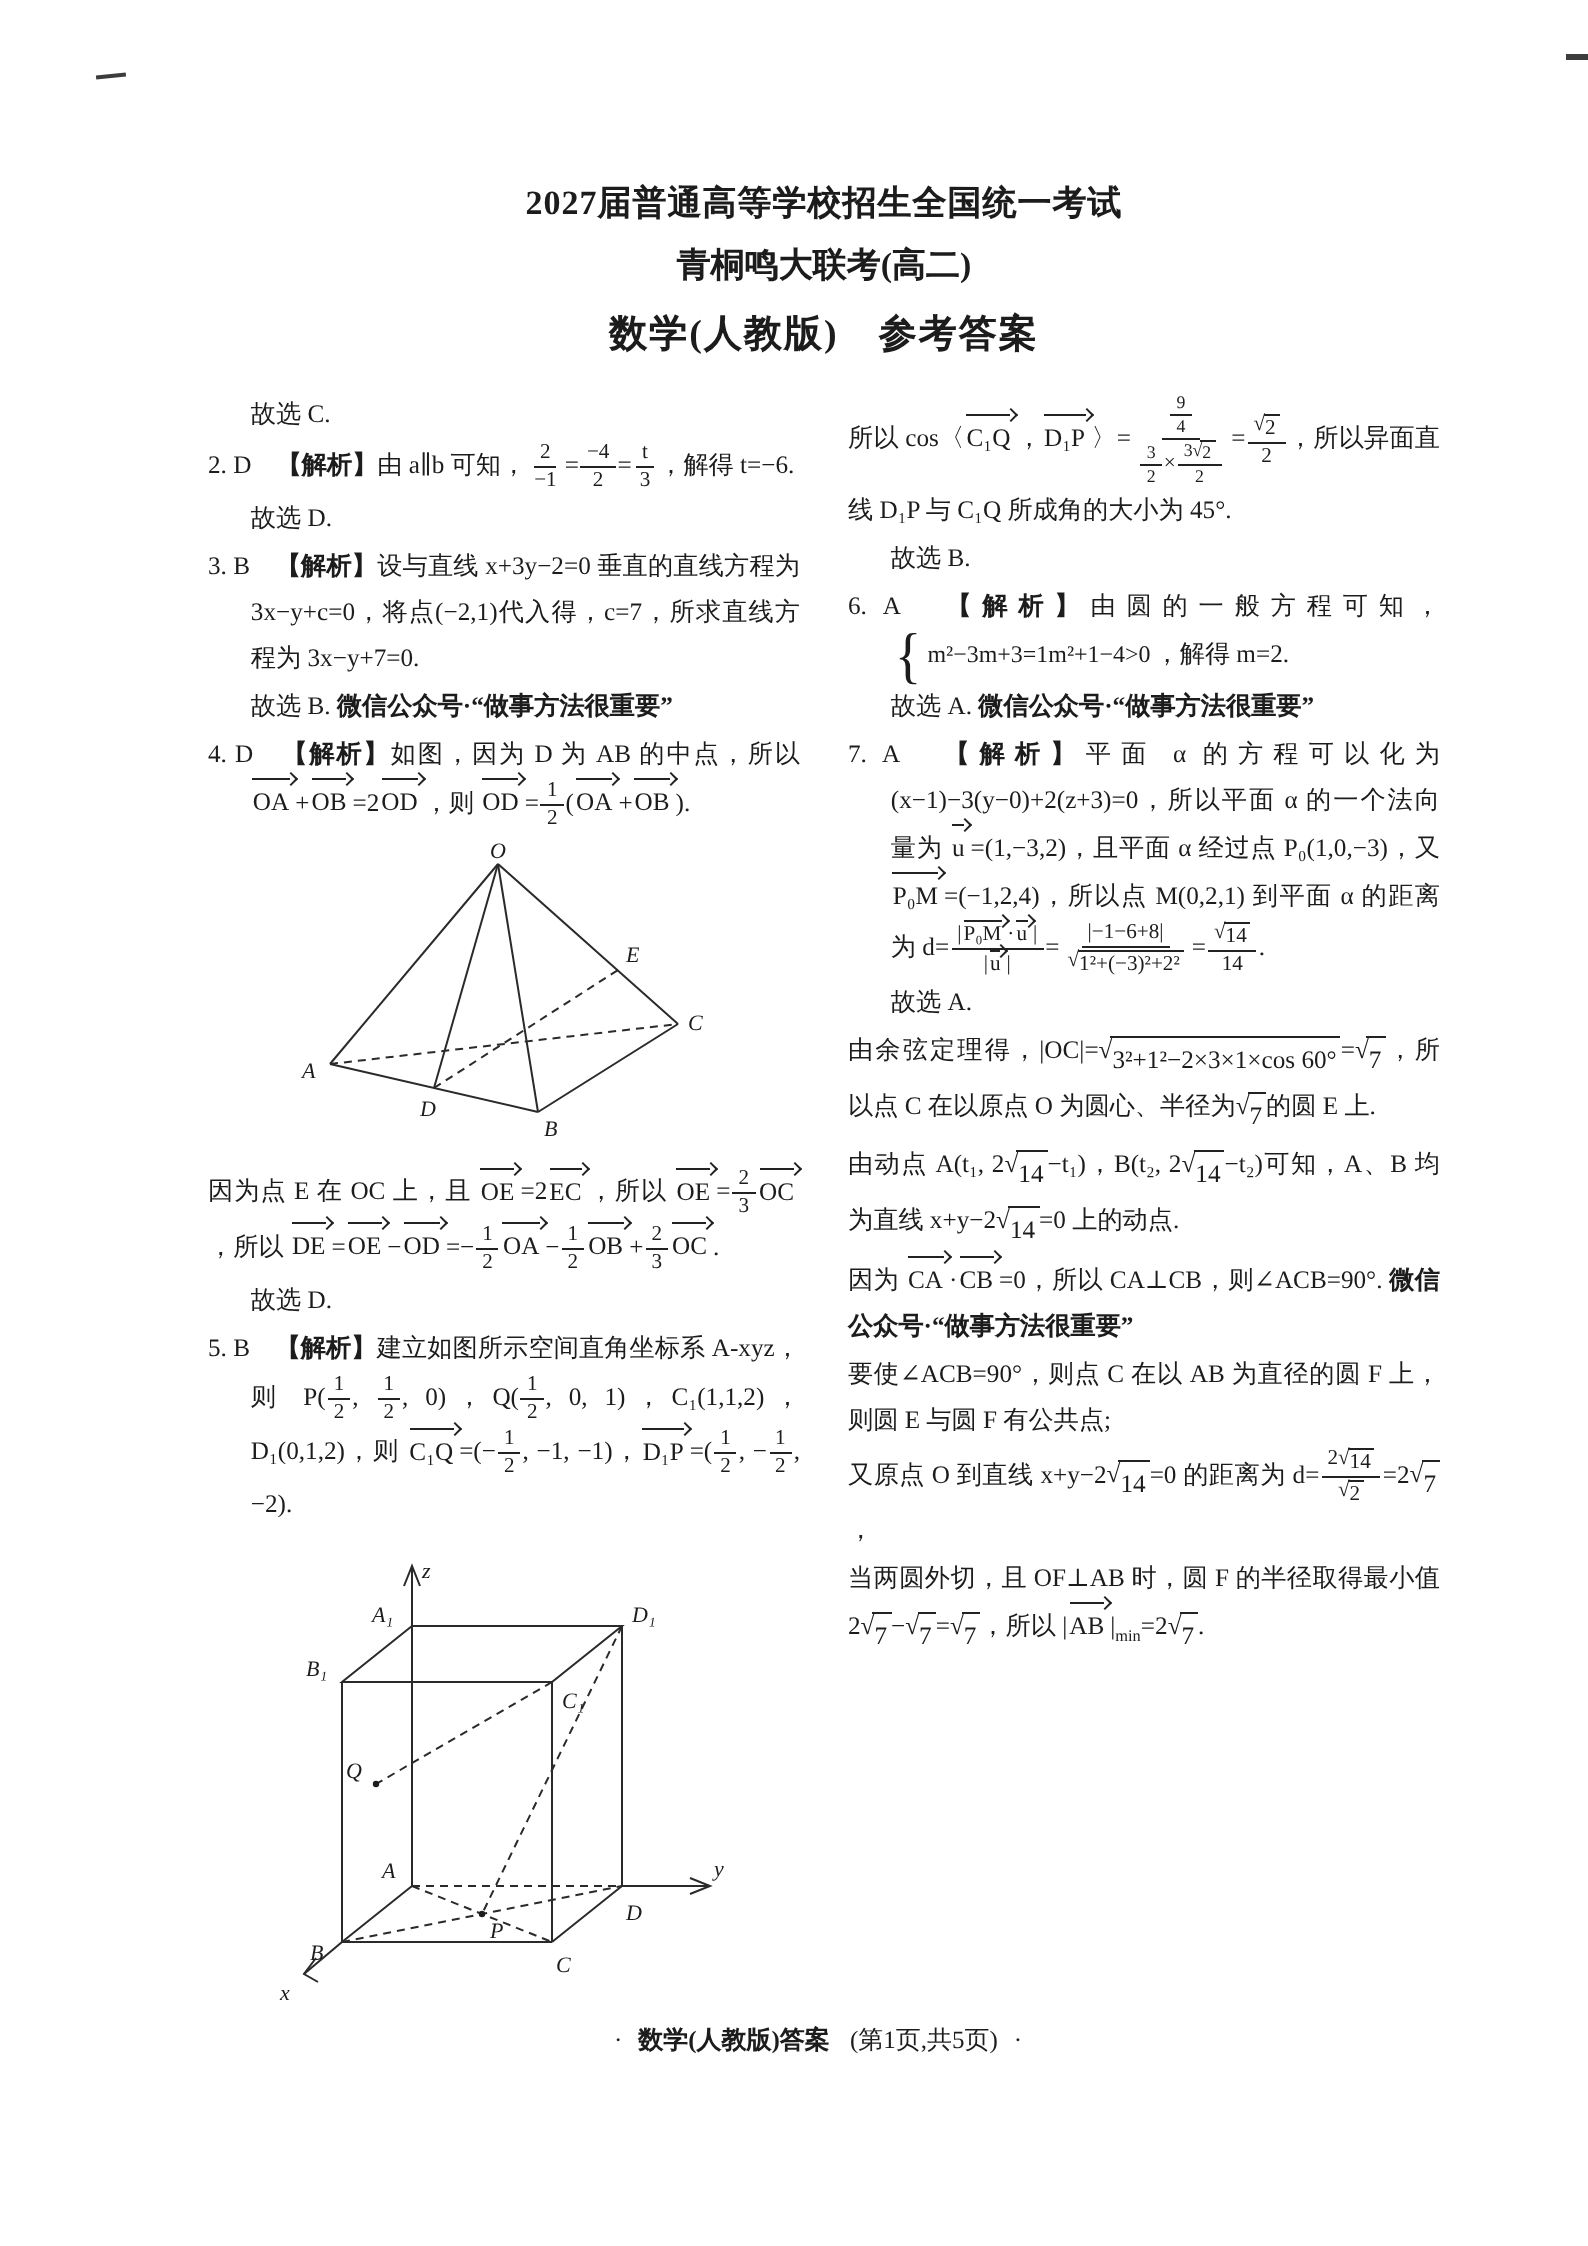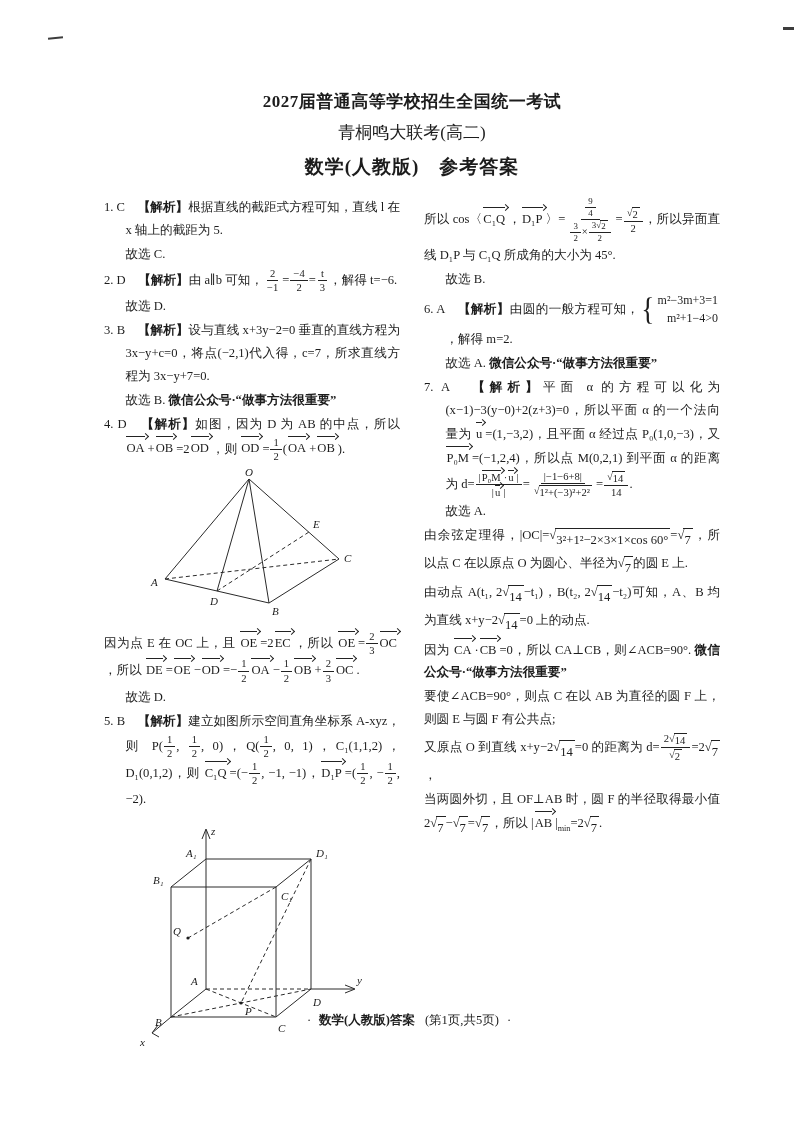--- a/index.html
+++ b/index.html
@@ -5,21 +5,21 @@
   *{margin:0;padding:0;box-sizing:border-box;}
   html,body{width:794px;background:#fff;}
   body{height:1123px;position:relative;overflow:hidden;color:#1c1c1c;
        font-family:"Liberation Serif","DejaVu Serif",serif;}
   .page{position:absolute;inset:0;padding:90px 74px 0 80px;margin-left:24px;}
   .scan-mark{position:absolute;background:#3d3d3d;}
   .scan-mark-left{left:24px;top:37px;width:15px;height:2px;transform:rotate(-6deg);}
   .scan-mark-right{right:0;top:27px;width:11px;height:3px;}
   .doc-header{text-align:center;}
   .title1{font-size:17px;font-weight:bold;letter-spacing:.5px;}
-  .title2{font-size:17px;font-weight:normal;margin-top:8px;}
+  .title2{font-size:17px;font-weight:bold;margin-top:8px;}
   .title3{font-size:19px;font-weight:bold;margin-top:10px;letter-spacing:1px;}
   .columns{display:flex;gap:24px;margin-top:16px;}
   .col{flex:1 1 0;font-size:12.6px;line-height:1.82;text-align:justify;}
   .col p{margin:0 0 1px;}
   p.item{padding-left:1.7em;text-indent:-1.7em;}
   p.choice{padding-left:1.7em;}
   p.cont{padding-left:0;}
   .fig{text-align:center;margin:4px 0 3px;}
   .fig svg{overflow:visible;}
   
@@ -29,21 +29,21 @@
   .frac .fd{padding:0 3px;}
   .vec{position:relative;display:inline-block;padding:1px 3px 0 1px;text-indent:0;}
   .vec::before{content:"";position:absolute;left:1px;right:3px;top:0;border-top:1px solid #222;}
   .vec::after{content:"";position:absolute;right:0;top:-2px;width:4px;height:4px;
               border-top:1px solid #222;border-right:1px solid #222;transform:rotate(45deg);}
   .sqrt{display:inline-flex;align-items:flex-start;text-indent:0;white-space:nowrap;}
   .sqrt .rs{line-height:1.15;}
   .sqrt .rb{border-top:1px solid #222;padding:0 2px 0 1px;margin-left:-1px;}
   .cases{display:inline-flex;align-items:center;vertical-align:middle;text-indent:0;margin:0 2px;}
   .cases .cb{font-size:2.2em;font-weight:300;line-height:.95;margin-right:3px;transform:scaleY(1.12);}
-  .cases .cr{display:inline-flex;flex-direction:column;line-height:1.5;font-size:.95em;text-align:right;}
+  .cases .cr{display:inline-flex;line-height:1.5;font-size:.95em;text-align:right;}
   sub{font-size:.65em;}
   .wm{font-weight:bold;}
   svg text{font-size:11px;font-style:italic;fill:#1c1c1c;
            font-family:"Liberation Serif","DejaVu Serif",serif;}
   .doc-footer{position:absolute;left:0;right:0;bottom:94px;text-align:center;font-size:12.5px;}
   .doc-footer .footer-label{font-weight:bold;margin:0 10px 0 8px;}
   .doc-footer .footer-page{margin-right:8px;}
 </style>
 </head>
 <body>
@@ -54,21 +54,20 @@
 
   <header class="doc-header">
     <div class="title1">2027届普通高等学校招生全国统一考试</div>
     <div class="title2">青桐鸣大联考(高二)</div>
     <div class="title3">数学(人教版)　参考答案</div>
   </header>
 
   <main class="columns">
 
     <section class="col">
-      <p class="item">1. C　<b>【解析】</b>根据直线的截距式方程可知，直线 l 在 x 轴上的截距为 5.</p>
       <p class="choice">故选 C.</p>
       <p class="item">2. D　<b>【解析】</b>由 a∥b 可知，<span class="frac">
             <span class="fn">2</span>
             <span class="fd">−1</span>
           </span>=<span class="frac">
             <span class="fn">−4</span>
             <span class="fd">2</span>
           </span>=<span class="frac">
             <span class="fn">t</span>
             <span class="fd">3</span>

